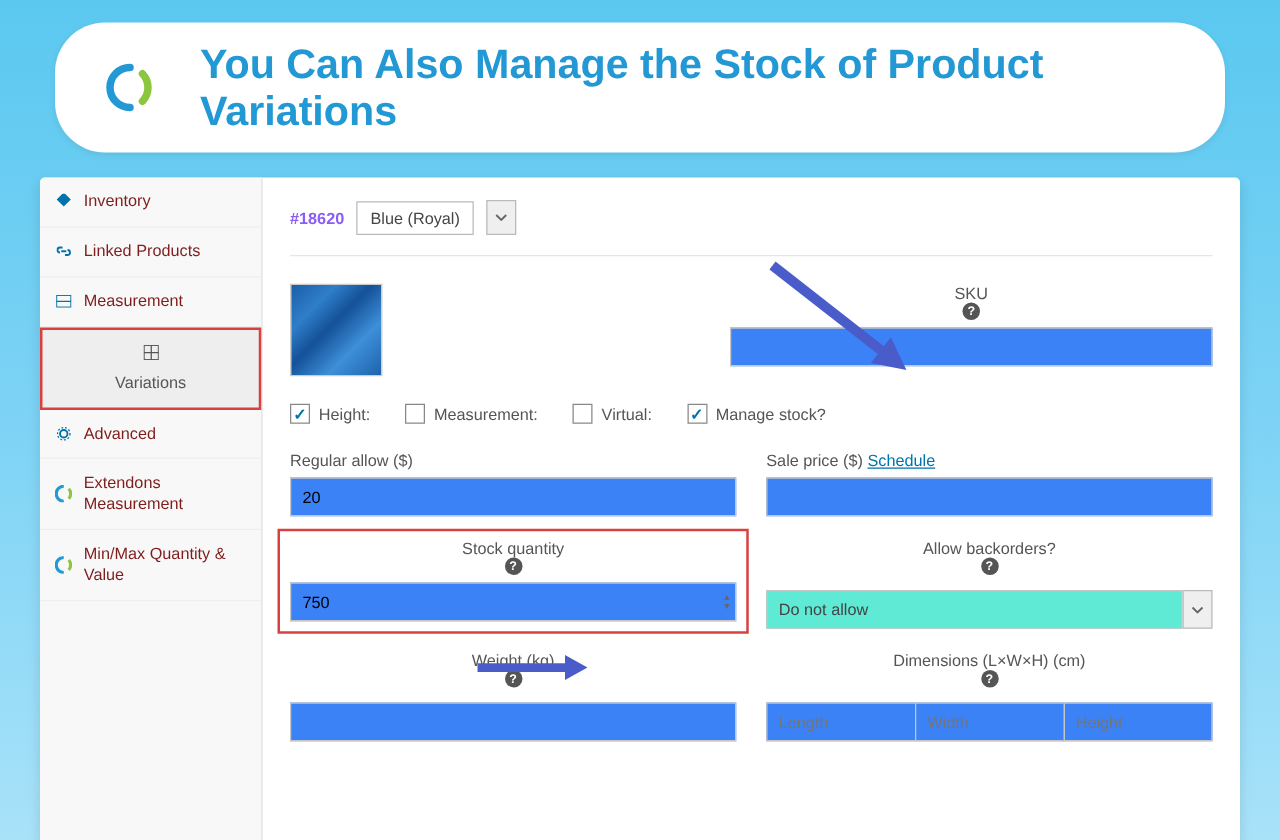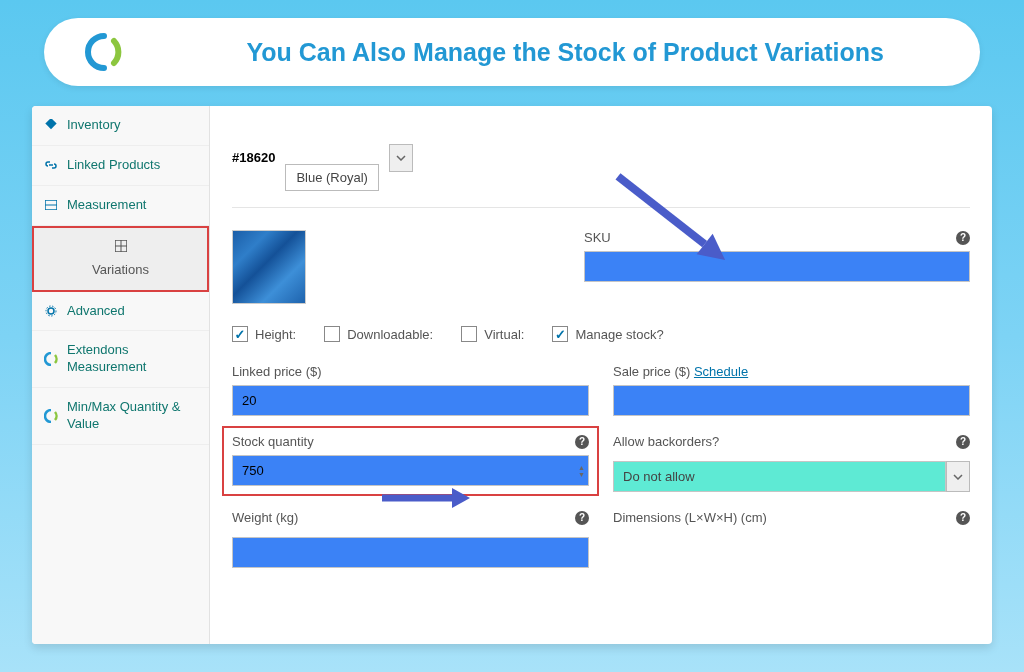--- a/index.html
+++ b/index.html
@@ -23,22 +23,22 @@
   }
   .logo {
     width: 40px;
     height: 40px;
     margin-right: 36px;
     position: relative;
   }
   .logo svg { width: 40px; height: 40px; }
   .title-text {
     flex: 1;
-    text-align: right;
-    font-size: 25px;
+    text-align: left;
+    font-size: 33px;
     font-weight: 700;
     color: #2298d4;
     padding-right: 56px;
   }
   .panel {
     background: #fff;
     border-radius: 4px;
     display: flex;
     height: 538px;
     box-shadow: 0 4px 10px rgba(0,0,0,0.12);
@@ -50,21 +50,21 @@
     border-right: 1px solid #e2e2e2;
     display: flex;
     flex-direction: column;
   }
   .tab {
     display: flex;
     align-items: center;
     gap: 9px;
     padding: 11px 12px;
     font-size: 13px;
-    color: #0f766e;
+    color: #7f1d1d;
     border-bottom: 1px solid #eee;
     cursor: pointer;
     line-height: 1.3;
   }
   .tab.active {
     background: #eee;
     color: #555;
     border: 2px solid #d94141;
     flex-direction: column;
   }
@@ -85,30 +85,29 @@
     color: #444;
   }
   .variation-header {
     display: flex;
     align-items: center;
     gap: 10px;
     padding-bottom: 16px;
     border-bottom: 1px solid #e5e5e5;
     margin-bottom: 22px;
   }
-  .variation-id { font-weight: 600; color: #000000; }
+  .variation-id { font-weight: 600; color: #8b5cf6; }
   .dropdown {
     border: 1px solid #bbb;
     background: #fff;
     padding: 5px 10px;
     font-size: 13px;
     display: flex;
     align-items: center;
     gap: 10px;
-    margin-top: 40px;
   }
   .dropdown-btn {
     width: 24px;
     height: 28px;
     background: #efefef;
     border: 1px solid #bbb;
     display: flex;
     align-items: center;
     justify-content: center;
   }
@@ -156,21 +155,21 @@
     color: #0073aa;
     font-size: 13px;
     font-weight: bold;
   }
   .two-col {
     display: grid;
     grid-template-columns: 1fr 1fr;
     gap: 18px 24px;
     margin-top: 22px;
   }
-  .label-row { display: flex; justify-content: space-between; align-items: center; margin-bottom: 6px; }
+  .label-row { display: flex; justify-content: space-between; align-items: center; margin-bottom: 6px; flex-direction: column; }
   .link { color: #0073aa; text-decoration: underline; cursor: pointer; margin-top: 18px; }
   .highlight-box {
     border: 2px solid #d94141;
     padding: 6px 8px 8px 8px;
     margin: -8px -10px -10px -10px;
   }
   .num-input-wrap { position: relative; }
   .spinner {
     position: absolute;
     right: 4px; top: 50%;
@@ -300,35 +299,35 @@
       </div>
     </div>
 
     <div class="checkbox-row">
       <label class="cb">
         <span class="cb-box">✓</span>
         <span>Height:</span>
       </label>
       <label class="cb">
         <span class="cb-box"></span>
-        <span>Downloadable:</span>
+        <span>Measurement:</span>
       </label>
       <label class="cb">
         <span class="cb-box"></span>
         <span>Virtual:</span>
       </label>
       <label class="cb">
         <span class="cb-box">✓</span>
         <span>Manage stock?</span>
       </label>
     </div>
 
     <div class="two-col">
       <div class="field-block">
-        <span class="field-label">Linked price ($)</span>
+        <span class="field-label">Regular allow ($)</span>
         <input class="field-input" value="20" style="">
       </div>
       <div class="field-block">
         <span class="field-label">
           <span>Sale price ($)</span>
           <span class="link">Schedule</span>
         </span>
         <input class="field-input" value="" style="">
       </div>
 
@@ -364,20 +363,25 @@
           <span class="field-label">Weight (kg)</span>
           <span class="help-icon">?</span>
         </div>
         <input class="field-input" value="" style="">
       </div>
       <div class="field-block">
         <div class="label-row">
           <span class="field-label">Dimensions (L×W×H) (cm)</span>
           <span class="help-icon">?</span>
         </div>
+        <div class="dims">
+          <input class="field-input" placeholder="Length" style="">
+          <input class="field-input" placeholder="Width" style="">
+          <input class="field-input" placeholder="Height" style="">
+        </div>
       </div>
     </div>
 
     <div class="arrow" style="left:170px;top:380px">
       <svg width="90" height="24" viewBox="0 0 90 24">
           <line x1="2" y1="12" x2="72" y2="12" stroke="#4a5cc9" stroke-width="7"></line>
           <polygon points="72,2 90,12 72,22" fill="#4a5cc9"></polygon>
         </svg>
     </div>
     <div class="arrow" style="left:390px;top:96px;transform:rotate(38deg)">

